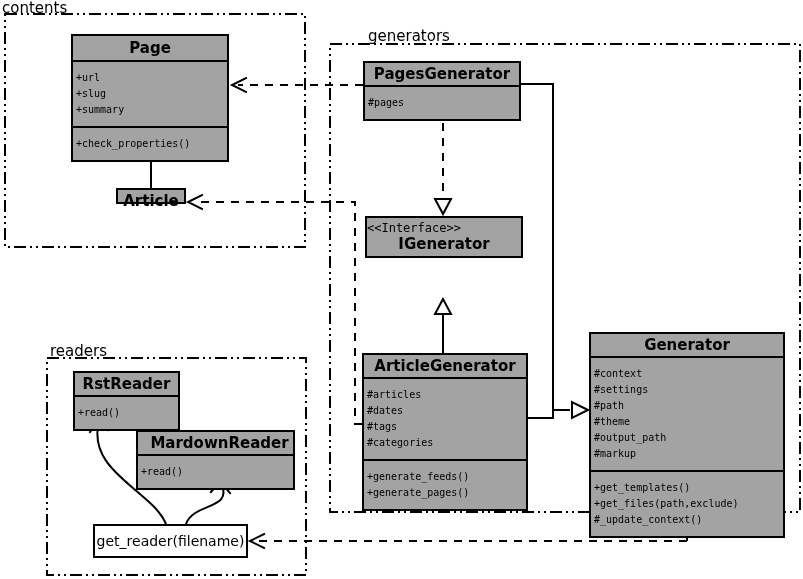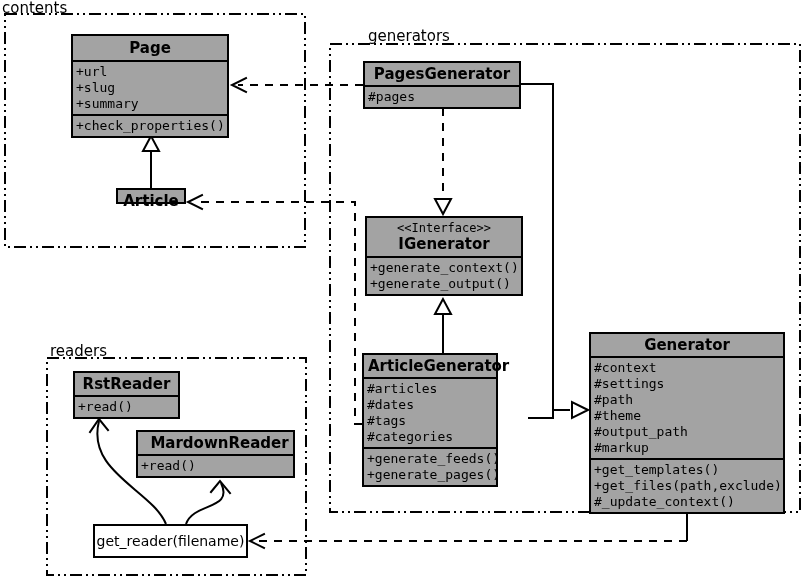--- a/index.html
+++ b/index.html
@@ -46,31 +46,31 @@
     font-weight: bold;
     font-size: 15px;
     text-align: center;
     padding: 3px 4px;
     white-space: nowrap;
   }
   .uml-stereotype {
     font-family: "DejaVu Sans Mono", monospace;
     font-weight: normal;
     font-size: 12px;
-    text-align: center;
+    text-align: left;
     padding-top: 3px;
     white-space: nowrap;
   }
   .uml-title.tight { padding-top: 0; }
   .uml-section {
     border-top: 2px solid #000000;
     font-family: "DejaVu Sans Mono", monospace;
-    font-size: 13px;
+    font-size: 10px;
     line-height: 16px;
-    padding: 2px 3px;
+    padding: 8px 3px;
     white-space: nowrap;
   }
   .uml-note {
     position: absolute;
     z-index: 1;
     box-sizing: border-box;
     background: #ffffff;
     border: 2px solid #000000;
     font-size: 14px;
     text-align: right;
@@ -146,27 +146,23 @@
     <div class="uml-section">
       <div>#pages</div>
     </div>
   </div>
 
   <div class="uml-class" style="left:365px; top:216px; width:158px;">
     <div>
       <div class="uml-stereotype">&lt;&lt;Interface&gt;&gt;</div>
       <div class="uml-title tight">IGenerator</div>
     </div>
-    <div class="uml-section">
-      <div>+generate_context()</div>
-      <div>+generate_output()</div>
-    </div>
-  </div>
-
-  <div class="uml-class" style="left:362px; top:353px; width:136px;">
+  </div>
+
+  <div class="uml-class" style="left:362px; top:353px; width:166px;">
     <div class="uml-title" style="padding:2px 4px;">ArticleGenerator</div>
     <div class="uml-section">
       <div>#articles</div>
       <div>#dates</div>
       <div>#tags</div>
       <div>#categories</div>
     </div>
     <div class="uml-section">
       <div>+generate_feeds()</div>
       <div>+generate_pages()</div>

